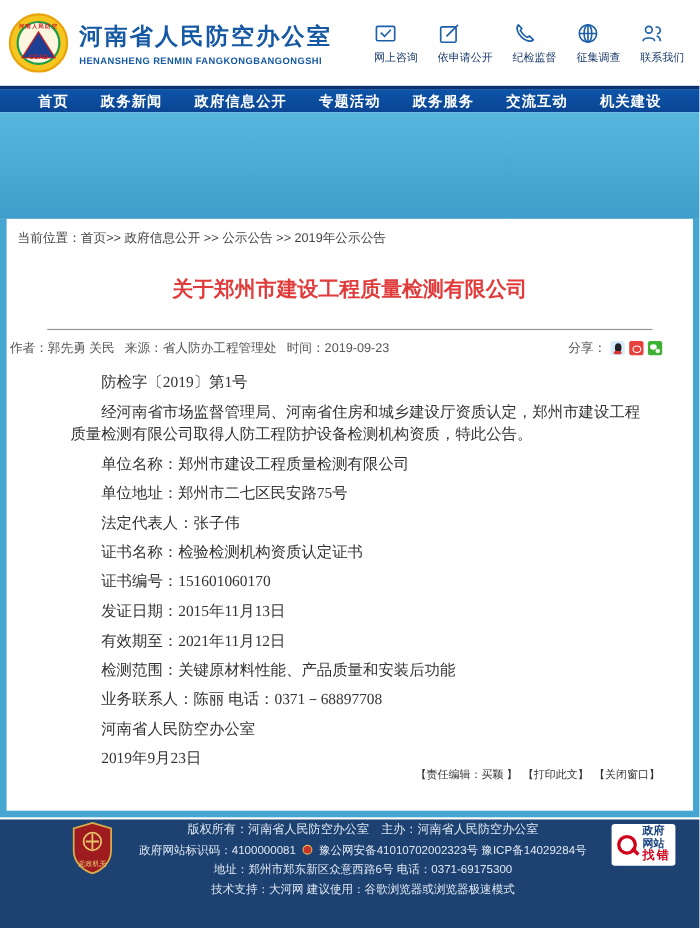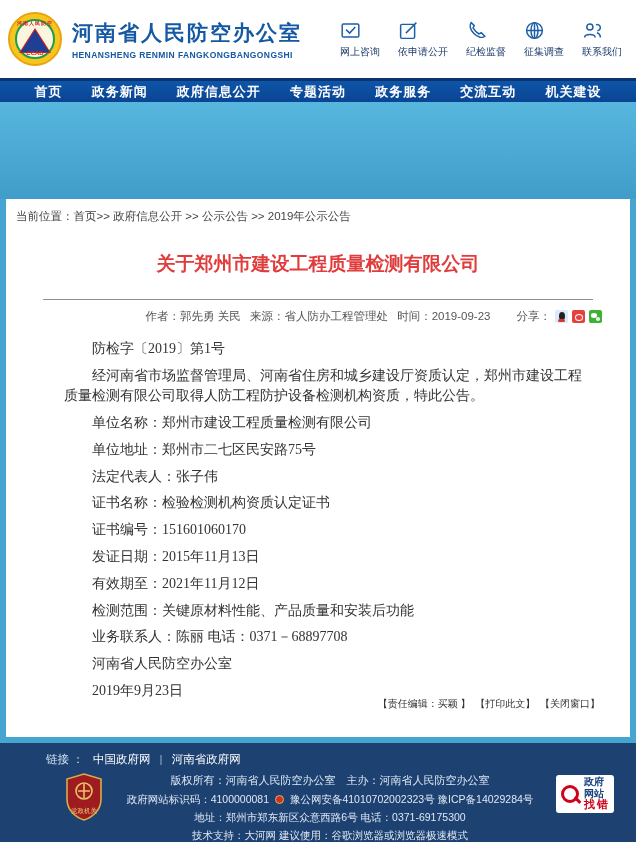--- a/index.html
+++ b/index.html
@@ -38,21 +38,21 @@
   
   .banner { height:97px; background:linear-gradient(#57b6de,#409dc9); }
   
   .content-wrap { background:#46a5d1; padding:0 6px 6px 6px; height:544px; }
   .content-box { background:#fff; height:100%; position:relative; padding-top:6px; }
   .breadcrumb { font-size:11.5px; color:#444; padding:4px 0 6px 10px; }
   .breadcrumb .bc-path { color:#444; cursor:pointer; }
   .article-title { text-align:center; color:#e03c3c; font-size:19px; font-weight:bold;
     line-height:1.85; margin-top:16px; font-family:"Liberation Serif", serif; }
   .divider { width:88%; margin:18px auto 0 auto; border-bottom:1px solid #909090; }
-  .meta-row { position:relative; margin-top:9px; font-size:11.5px; color:#555; text-align:center; height:16px; }
+  .meta-row { position:relative; margin-top:9px; font-size:11.5px; color:#555; text-align:left; height:16px; }
   .meta-row .m { margin:0 3px; }
   .share { position:absolute; right:28px; top:0; display:flex; align-items:center; gap:4px; }
   .share-label { font-size:11.5px; color:#555; }
   .sicon { width:13px; height:13px; border-radius:2px; display:inline-block; position:relative; cursor:pointer; }
   .sicon.qq { background:#d8ecf9; }
   .sicon.qq::after { content:""; position:absolute; left:3.5px; top:2px; width:6px; height:8px;
     background:#222; border-radius:50% 50% 45% 45%; }
   .sicon.qq::before { content:""; position:absolute; left:3px; bottom:1.5px; width:7px; height:2.5px;
     background:#d33; border-radius:2px; z-index:1; }
   .sicon.weibo { background:#e6413d; }
@@ -199,26 +199,20 @@
     </div>
     <div class="editor-row">
       <span class="noclick">【责任编辑：买颖 】</span>
       <span>【打印此文】</span>
       <span>【关闭窗口】</span>
     </div>
   </div>
 </div>
 
 <div class="footer">
-  <div class="links-bar">
-    <span class="lb-label">链接 ：</span>
-    <a>中国政府网</a>
-    <span class="sep">|</span>
-    <a>河南省政府网</a>
-  </div>
   <div class="footer-main">
     <div class="shield">
       <svg viewBox="0 0 40 48">
         <path d="M20 1 L37 6 V26 C37 37 29 44 20 47 C11 44 3 37 3 26 V6 Z" fill="#9e1c20" stroke="#d8ab4c" stroke-width="1.6"></path>
         <circle cx="20" cy="18" r="8" fill="none" stroke="#e8c368" stroke-width="1.6"></circle>
         <path d="M20 11 v14 M14 18 h12" stroke="#e8c368" stroke-width="1.6"></path>
         <text x="20" y="40" font-size="6.5" fill="#eccb74" text-anchor="middle" aria-label="党政机关">党政机关</text>
       </svg>
     </div>
     <div class="f-center">

